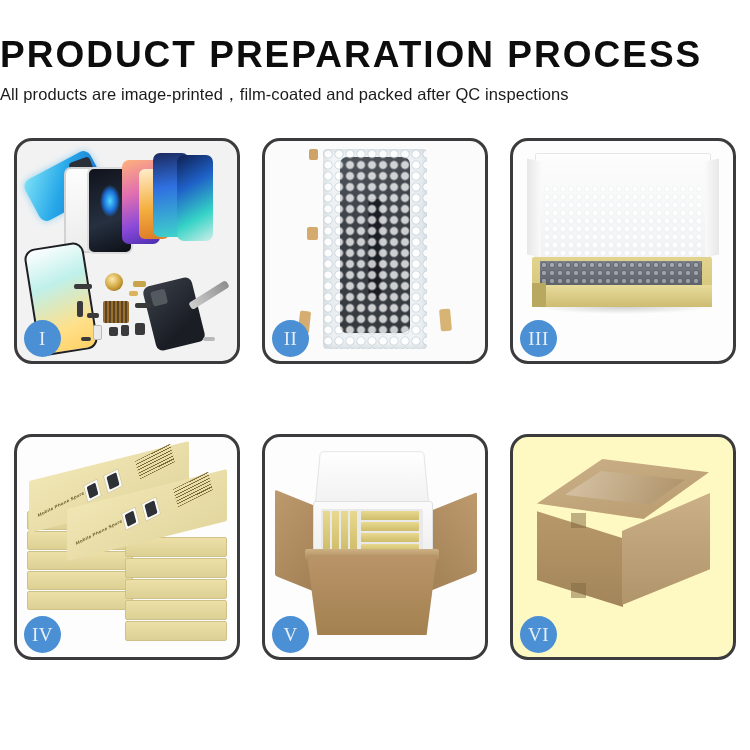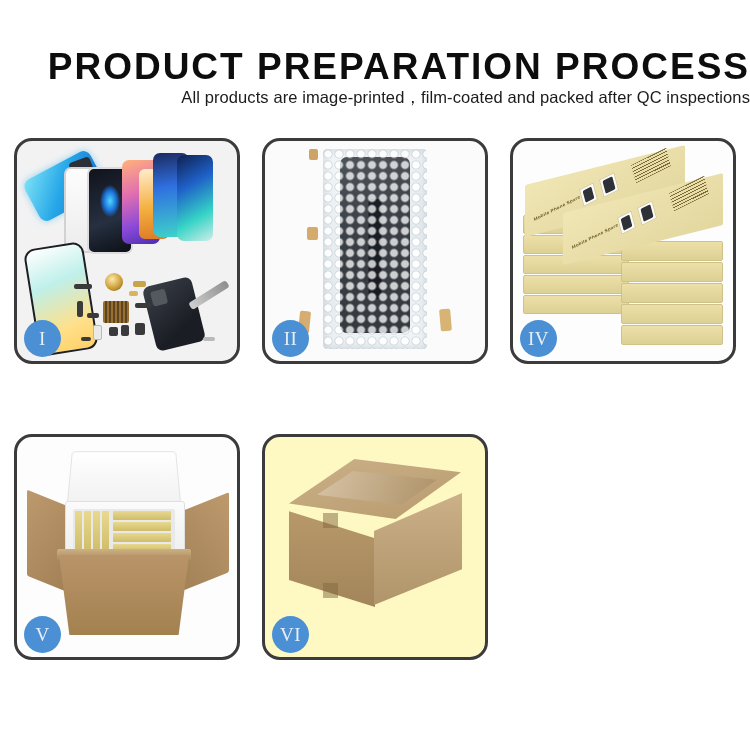--- a/index.html
+++ b/index.html
@@ -6,27 +6,27 @@
   body{
     width:750px;height:750px;
     background:#ffffff;
     font-family:"Liberation Sans","DejaVu Sans",sans-serif;
     overflow:hidden;
     position:relative;
   }
   .page{width:750px;height:750px;position:relative;}
 
   
-  .header{padding-top:48px;text-align:right;}
+  .header{padding-top:36px;text-align:left;}
   .title{
     font-size:37px;font-weight:700;letter-spacing:2.0px;
     color:#0d0d0d;line-height:1.05;white-space:nowrap;
   }
   .subtitle{
-    font-size:16.5px;font-weight:400;
+    margin-top:9px;font-size:16.5px;font-weight:400;
     color:#1b1b1b;letter-spacing:.1px;white-space:nowrap;
   }
 
   
   .grid{
     position:absolute;left:14px;top:138px;
     width:722px;
     display:grid;
     grid-template-columns:repeat(3,226px);
     grid-template-rows:repeat(2,226px);
@@ -349,20 +349,32 @@
         <div class="flex2"></div>
         <div class="tab2a"></div>
         <div class="tab2b"></div>
         <div class="tab2c"></div>
         <div class="tab2d"></div>
         <div class="bubbleoverlay"></div>
       </div>
       <div class="badge">II</div>
     </div>
 
+    <div class="panel p3">
+      <div class="photo">
+        <div class="m3lid"></div>
+        <div class="m3foam"></div>
+        <div class="m3base"></div>
+        <div class="m3fill"></div>
+        <div class="m3front"></div>
+        <div class="m3tab"></div>
+        <div class="m3shadow"></div>
+      </div>
+      <div class="badge">III</div>
+    </div>
 
     <div class="panel p4">
       <div class="photo">
         <div class="stack">
 
           <div class="bx" style="left:2px;top:56px;width:104px;height:17px;"></div>
           <div class="bx" style="left:2px;top:76px;width:104px;height:17px;"></div>
           <div class="bx" style="left:2px;top:96px;width:104px;height:17px;"></div>
           <div class="bx" style="left:2px;top:116px;width:104px;height:17px;"></div>
           <div class="bx" style="left:2px;top:136px;width:104px;height:17px;"></div>

